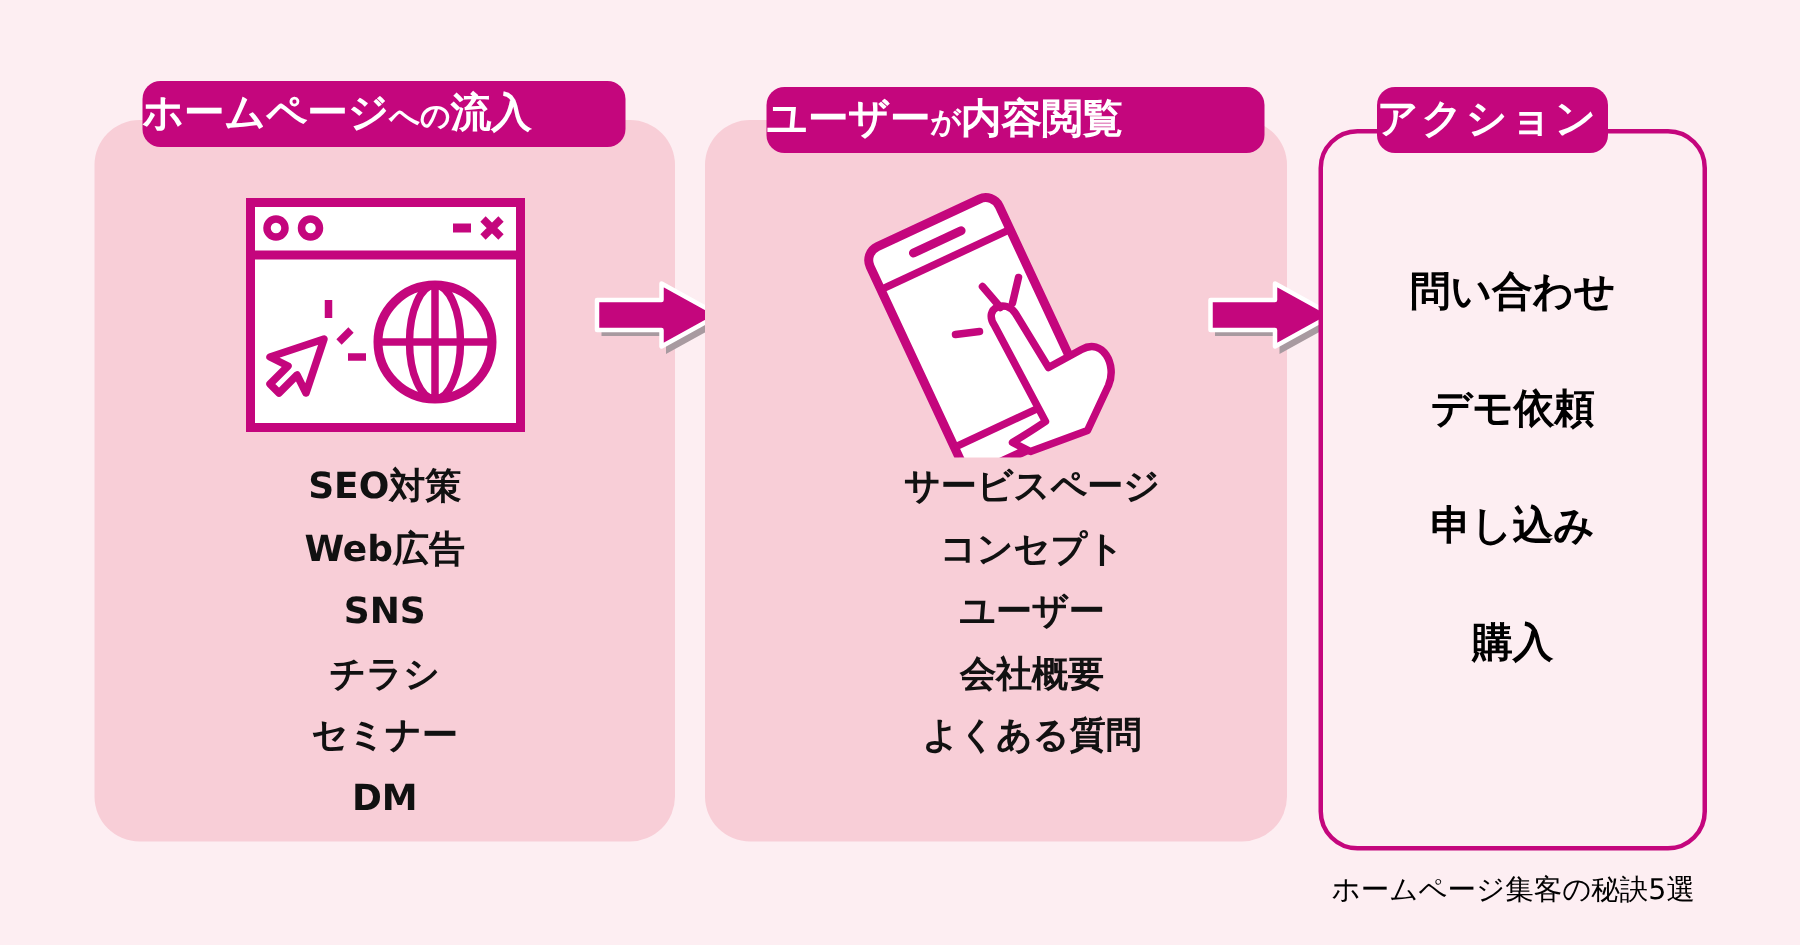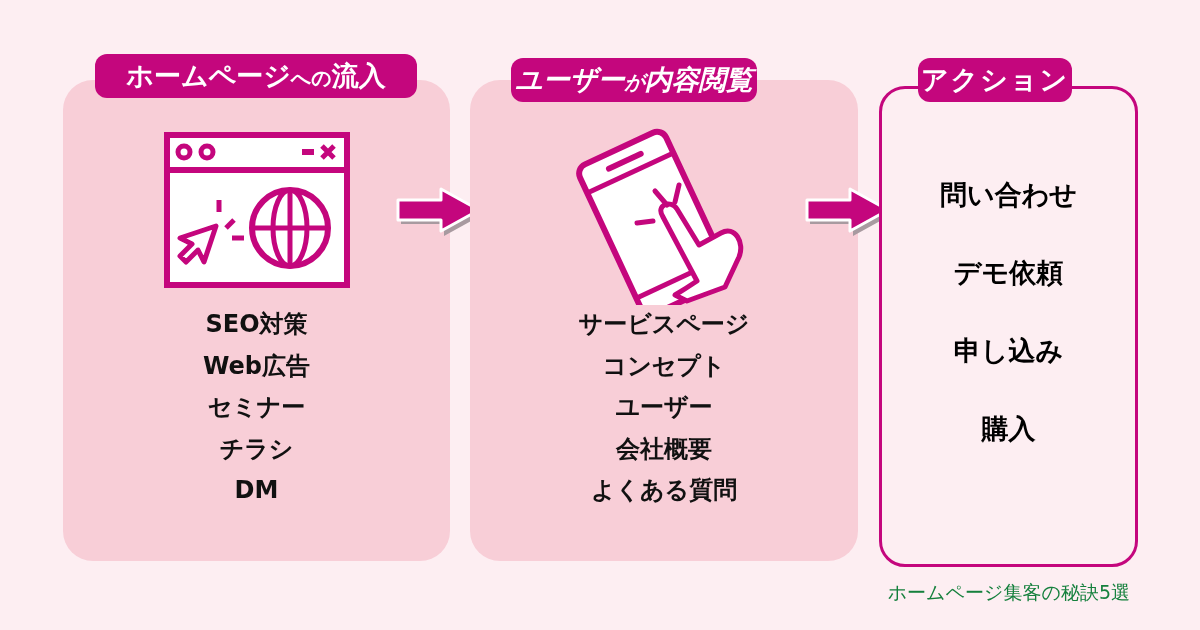--- a/index.html
+++ b/index.html
@@ -1,32 +1,32 @@
 <!DOCTYPE html>
 <html><head>
 <meta charset="utf-8">
 <style>
   html,body{margin:0;padding:0;}
   body{width:1200px;height:630px;background:#fdeef2;position:relative;overflow:hidden;font-family:"DejaVu Sans","Liberation Sans",sans-serif;}
   .panel{position:absolute;border-radius:30px;}
   .p1{left:63px;top:80px;width:387px;height:481px;background:#f8ced7;}
   .p2{left:470px;top:80px;width:388px;height:481px;background:#f8ced7;}
   .p3{left:879px;top:86px;width:253px;height:475px;border:3px solid #c4067d;background:#fdeef2;border-radius:26px;}
-  .label{position:absolute;background:#c4067d;color:#fff;font-weight:bold;border-radius:12px;white-space:nowrap;text-align:center;line-height:44px;height:44px;}
+  .label{position:absolute;background:#c4067d;color:#fff;font-weight:bold;border-radius:12px;white-space:nowrap;text-align:left;line-height:44px;height:44px;}
   .l1{left:95px;top:54px;width:322px;font-size:27px;}
-  .l2{left:511px;top:58px;width:246px;font-size:27px;font-style:italic;}
+  .l2{left:511px;top:58px;width:332px;font-size:27px;}
   .l3{left:918px;top:58px;width:154px;font-size:27px;letter-spacing:2px;}
   .small{font-size:20px;}
   .icon{position:absolute;}
   .list{position:absolute;text-align:center;font-weight:bold;font-size:24px;color:#111;line-height:41.5px;}
   .list1{left:63px;width:387px;top:304px;}
-  .list2{left:470px;width:388px;top:304px;}
+  .list2{left:494px;width:388px;top:304px;}
   .list3{left:879px;width:259px;top:156px;color:#000000;font-size:27px;line-height:78px;}
   .arrow{position:absolute;}
-  .footer{position:absolute;right:70px;top:580px;color:#15803d;font-size:19px;}
+  .footer{position:absolute;right:70px;top:580px;color:#000000;font-size:19px;}
 </style>
 </head>
 <body>
 
 <div class="panel p1"></div>
 <div class="label l1"><span>ホームページ</span><span class="small">への</span><span>流入</span></div>
 
 <svg class="icon" style="left:162px;top:130px" width="190" height="160" viewBox="0 0 190 160">
   <rect x="5" y="5" width="180" height="150" fill="#fff" stroke="#c4067d" stroke-width="6"></rect>
   <line x1="5" y1="40" x2="185" y2="40" stroke="#c4067d" stroke-width="6"></line>
@@ -40,22 +40,23 @@
   <line x1="90" y1="98" x2="166" y2="98" stroke="#c4067d" stroke-width="5"></line>
   <path d="M18 108 L54 96 L42 132 L36 120 L24 132 L18 126 L30 114 Z" fill="none" stroke="#c4067d" stroke-width="5" stroke-linejoin="round"></path>
   <line x1="57" y1="70" x2="57" y2="82" stroke="#c4067d" stroke-width="5"></line>
   <line x1="64" y1="98" x2="72" y2="90" stroke="#c4067d" stroke-width="5"></line>
   <line x1="70" y1="108" x2="82" y2="108" stroke="#c4067d" stroke-width="5"></line>
 </svg>
 
 <div class="list list1">
   <div>SEO対策</div>
   <div>Web広告</div>
+  <div>SNS</div>
+  <div>チラシ</div>
   <div>セミナー</div>
-  <div>チラシ</div>
   <div>DM</div>
 </div>
 
 <svg class="arrow" style="left:393px;top:186px" width="90" height="50" viewBox="0 0 90 50">
   <path d="M7 17 L50 17 L50 5 L88 26 L50 47 L50 35 L7 35 Z" fill="#a89aa0" transform="translate(1,3)"></path>
   <path d="M5 14 L48 14 L48 3 L86 24 L48 45 L48 34 L5 34 Z" fill="#c4067d" stroke="#fff" stroke-width="3" stroke-linejoin="round"></path>
 </svg>
 
 <div class="panel p2"></div>
 <div class="label l2"><span>ユーザー</span><span class="small">が</span><span>内容閲覧</span></div>

